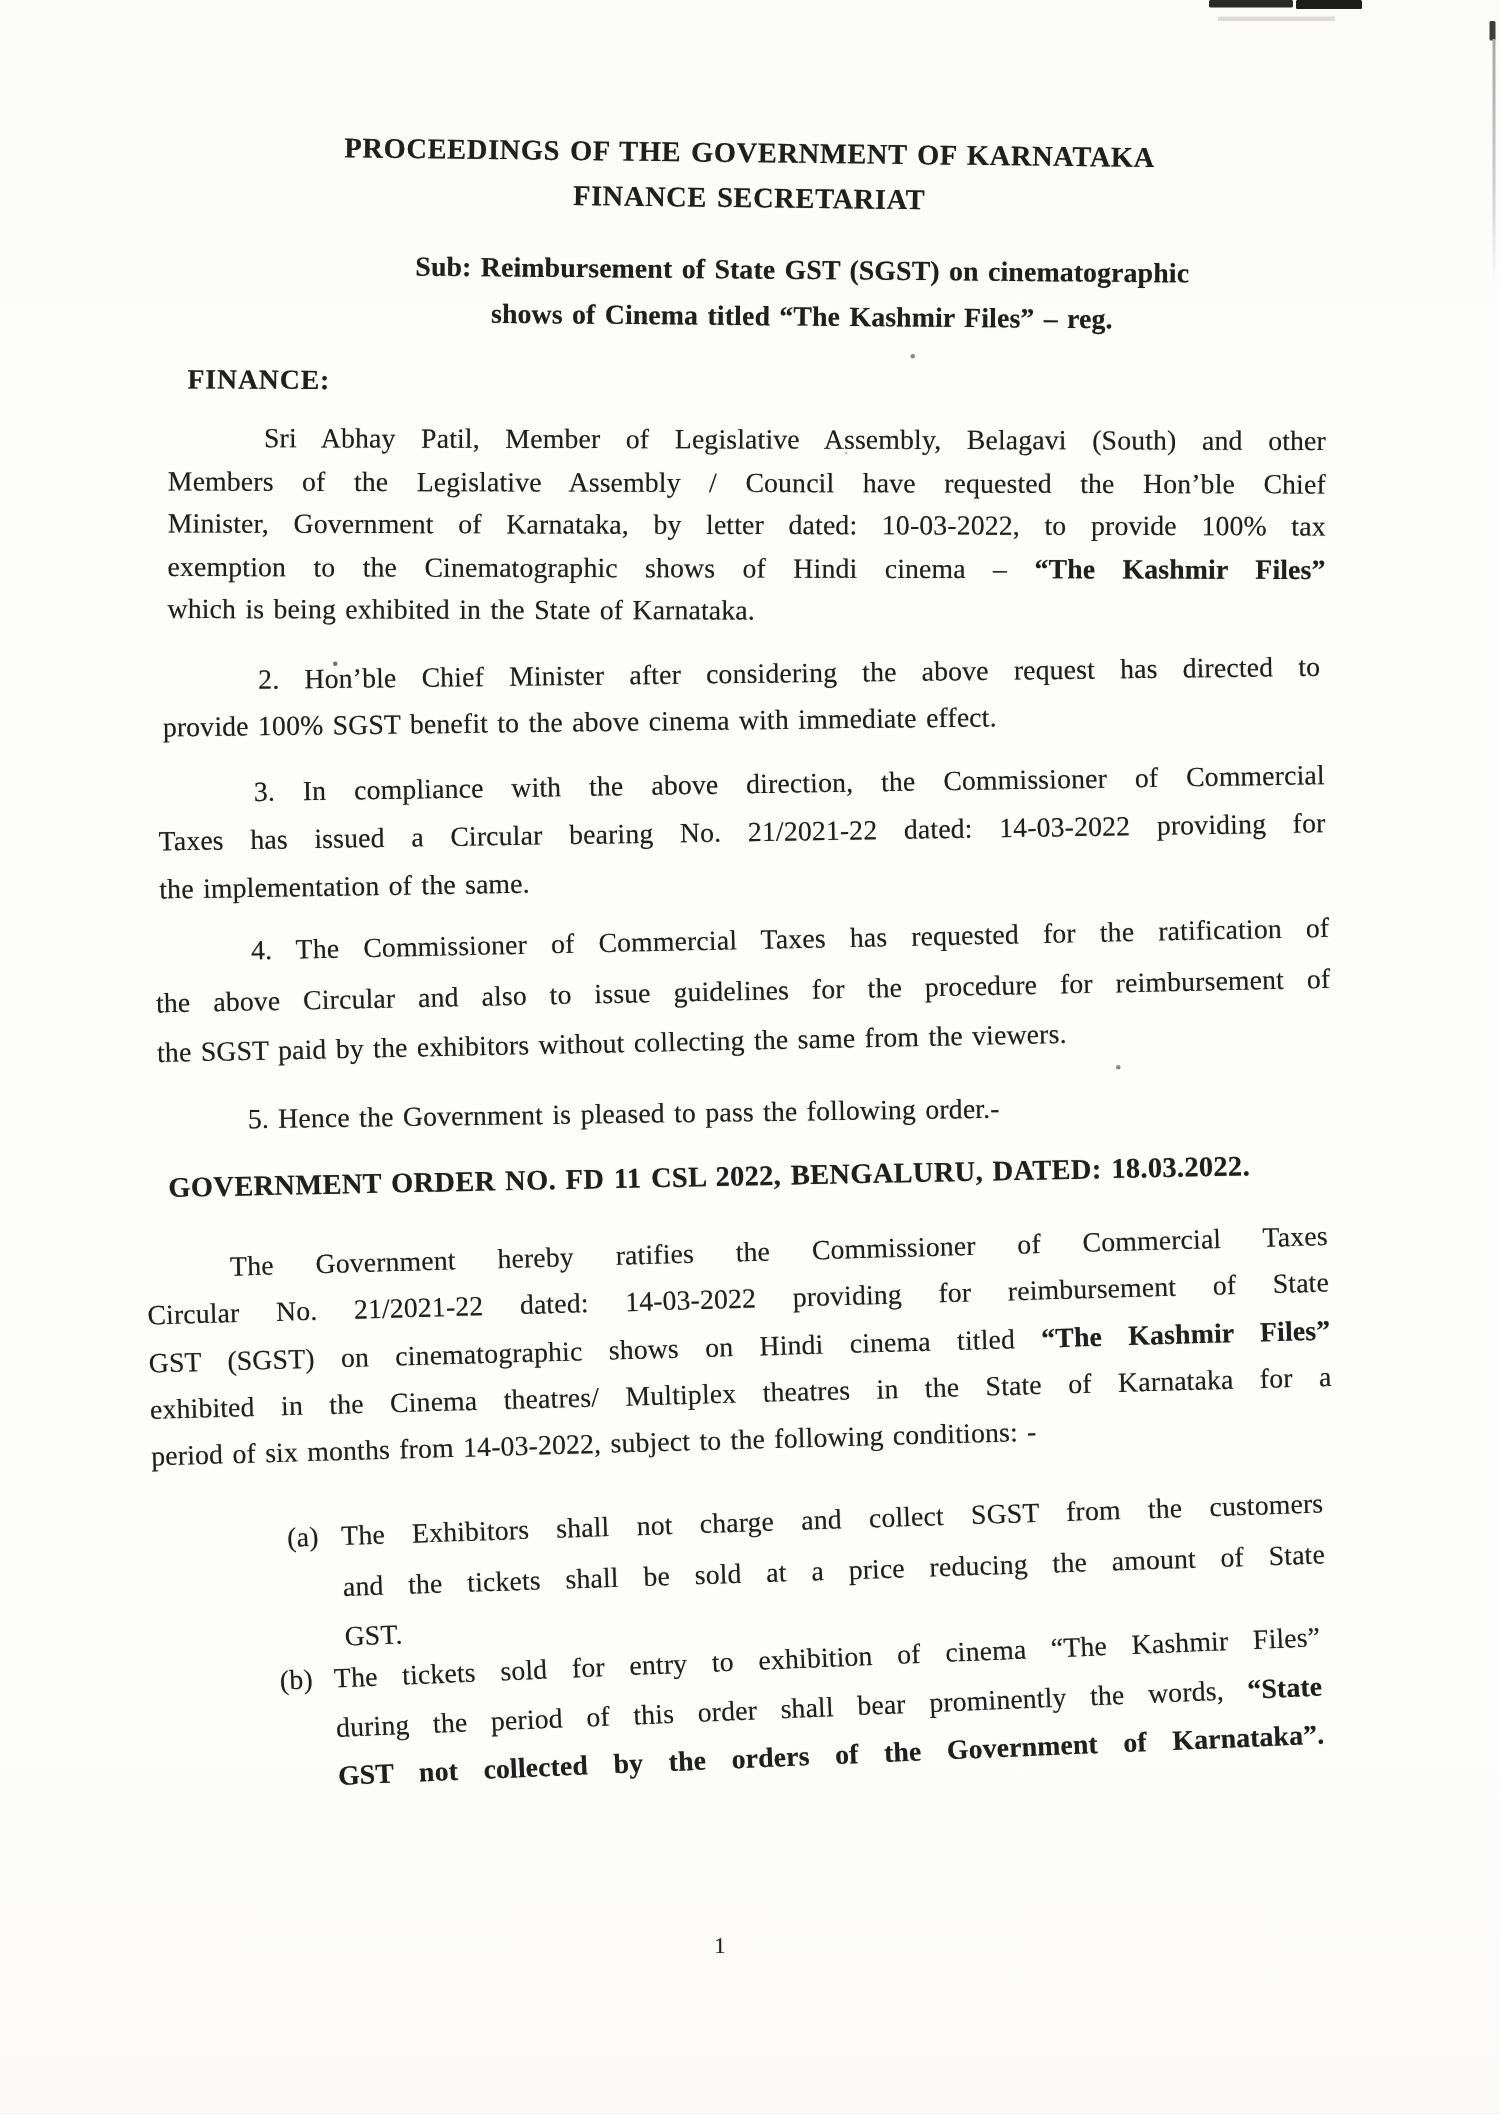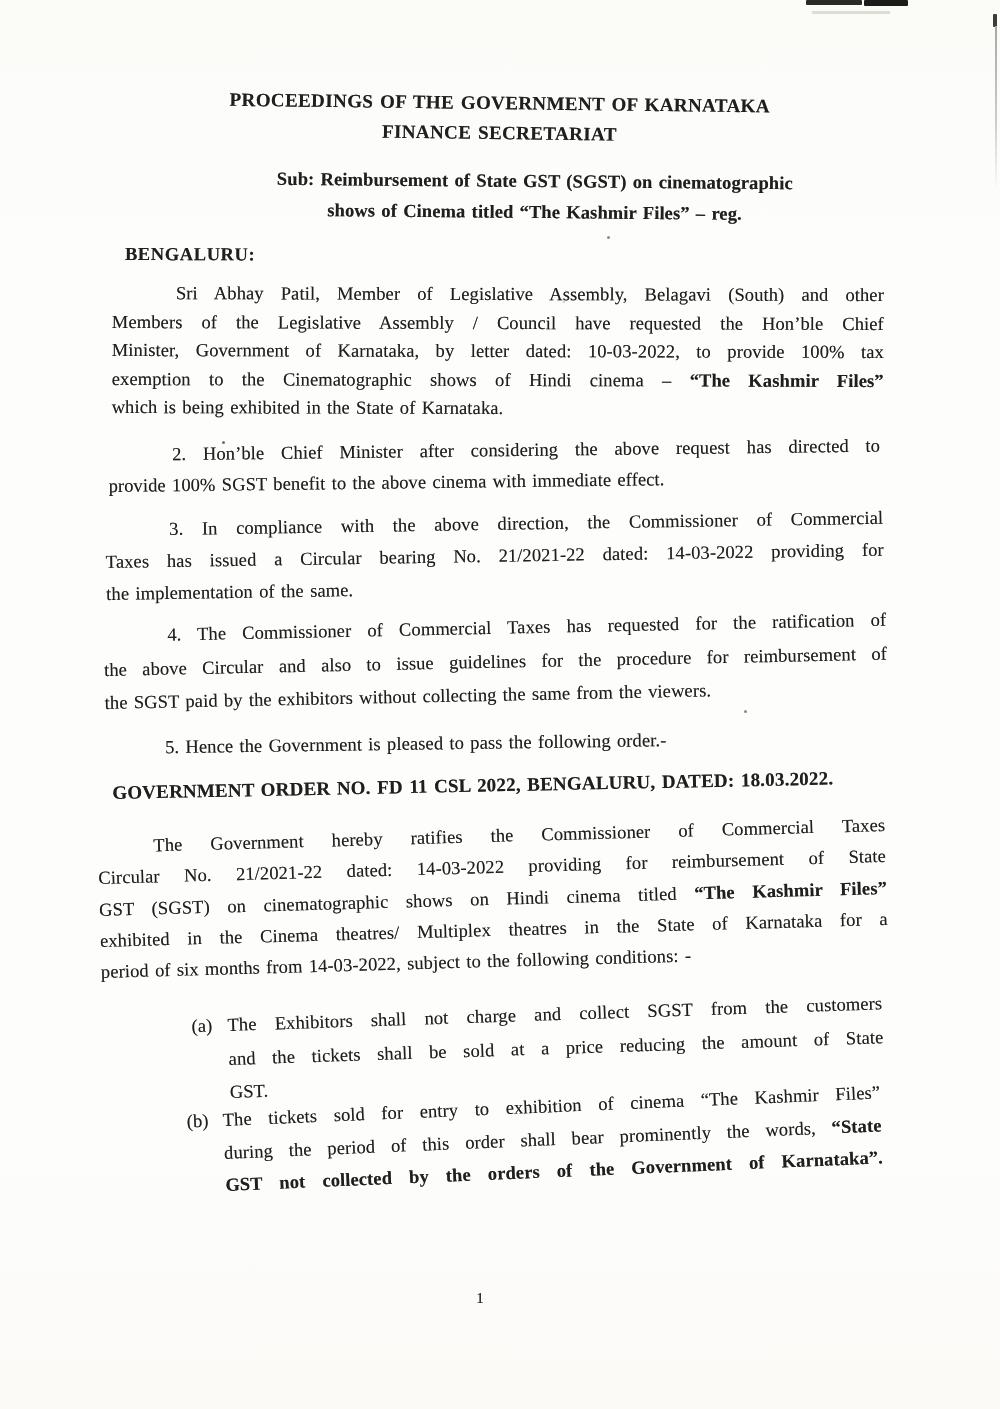--- a/index.html
+++ b/index.html
@@ -93,21 +93,21 @@
   <div class="blk" id="header">
     <div class="ln">PROCEEDINGS OF THE GOVERNMENT OF KARNATAKA</div>
     <div class="ln">FINANCE SECRETARIAT</div>
   </div>
 
   <div class="blk" id="subject">
     <div class="ln">Sub: Reimbursement of State GST (SGST) on cinematographic</div>
     <div class="ln">shows of Cinema titled “The Kashmir Files” – reg.</div>
   </div>
 
-  <div class="blk" id="preamble-heading">BENGALURU:</div>
+  <div class="blk" id="preamble-heading">FINANCE:</div>
 
   <div class="blk" id="para1">
     <div class="ln ind">Sri Abhay Patil, Member of Legislative Assembly, Belagavi (South) and other</div>
     <div class="ln">Members of the Legislative Assembly / Council have requested the Hon’ble Chief</div>
     <div class="ln">Minister, Government of Karnataka, by letter dated: 10-03-2022, to provide 100% tax</div>
     <div class="ln"><span>exemption to the Cinematographic shows of Hindi cinema – </span><b>“The Kashmir Files”</b></div>
     <div class="ln last">which is being exhibited in the State of Karnataka.</div>
   </div>
 
   <div class="blk" id="para2">

